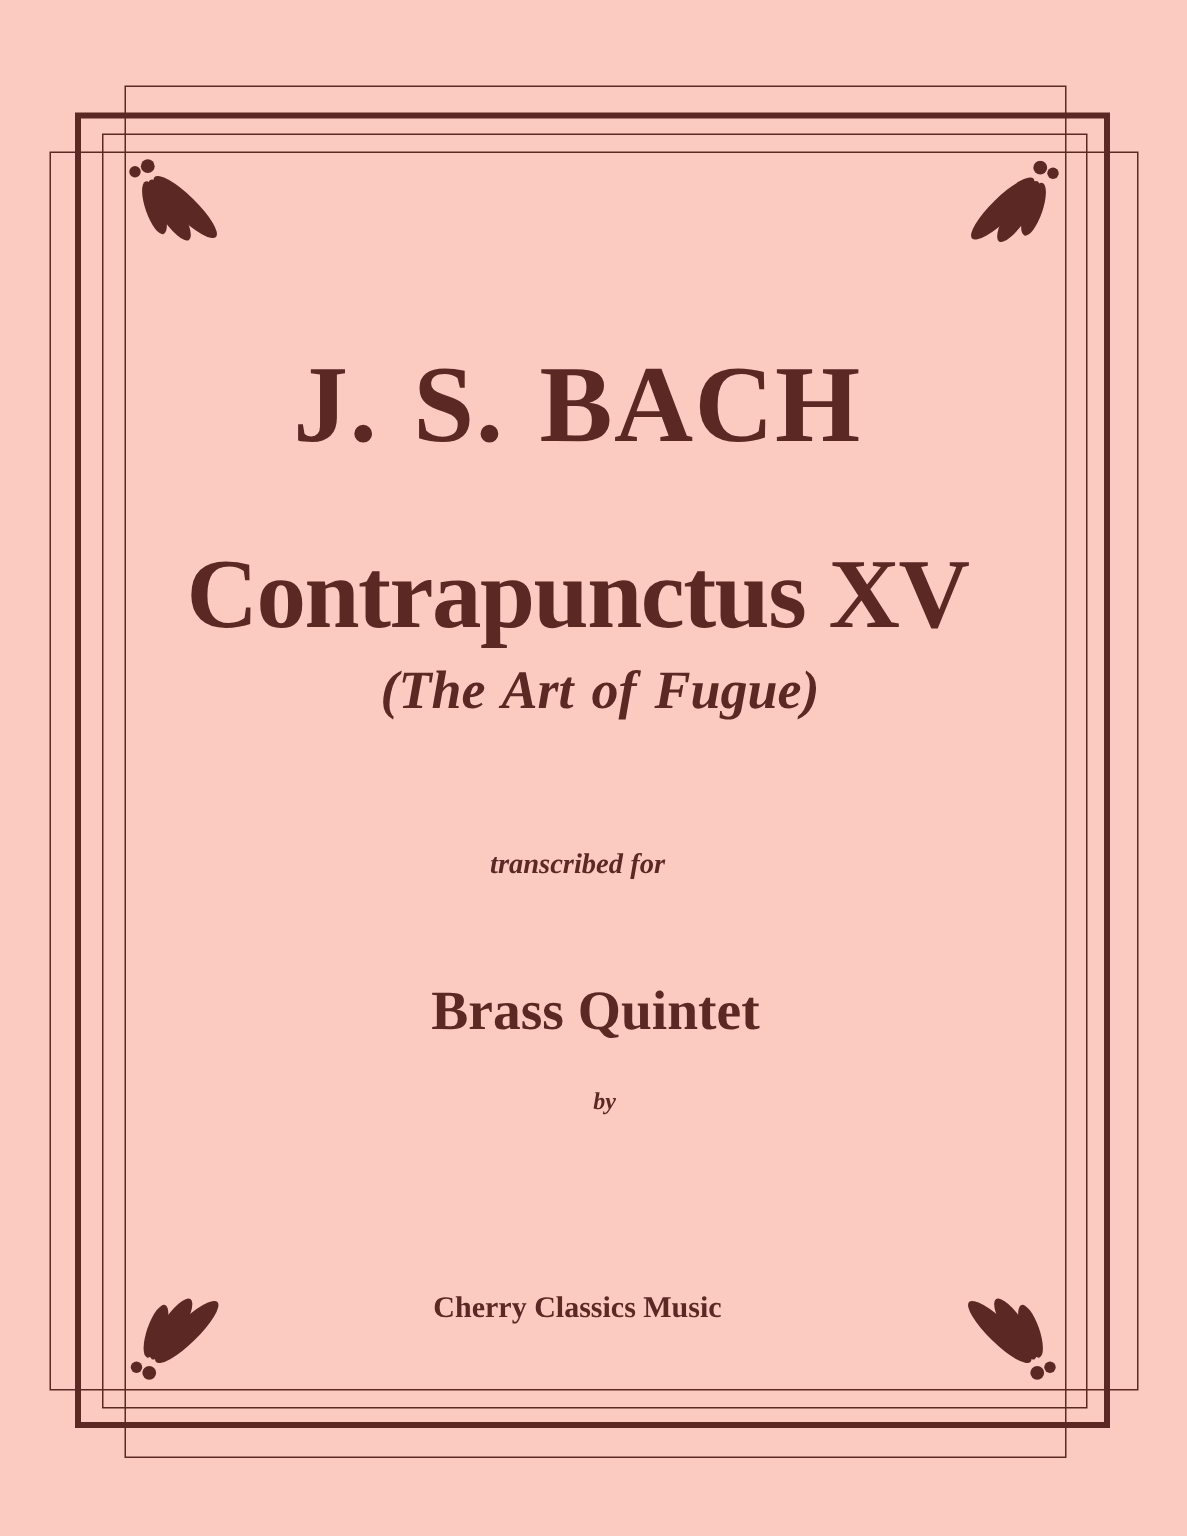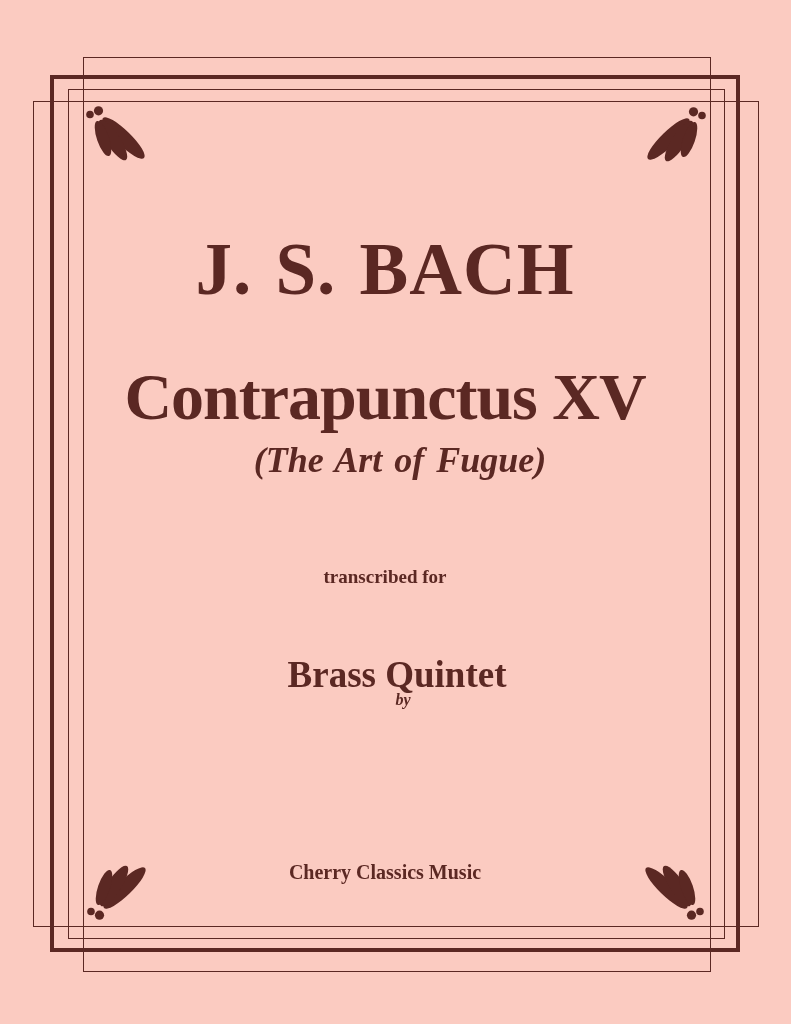--- a/index.html
+++ b/index.html
@@ -43,23 +43,23 @@
     left: 0;
     width: 100%;
     text-align: center;
     line-height: 1;
     font-weight: bold;
     white-space: nowrap;
   }
   .composer    { top: 233px; font-size: 73px; letter-spacing: 1px; word-spacing: 4px; }
   .title       { top: 348px; font-size: 66px; letter-spacing: -1px; margin-top: 16px; }
   .subtitle    { top: 442px; font-size: 36px; font-style: italic; word-spacing: 3px; padding-left: 30px; }
-  .transcribed { top: 567px; font-size: 19px; }
+  .transcribed { top: 567px; font-size: 19px; font-style: italic; }
   .ensemble    { top: 656px; font-size: 37px; margin-left: 12px; }
-  .byline      { top: 692px; font-size: 16px; font-style: italic; padding-left: 36px; }
+  .byline      { top: 727px; font-size: 16px; font-style: italic; padding-left: 36px; }
   .arranger    { top: 726px; font-size: 37px; }
   .publisher   { top: 862px; font-size: 20px; }
   .website     { top: 886px; font-size: 20px; }
 </style>
 </head>
 <body>
 
 <div class="page">
 
   <svg width="0" height="0" style="position:absolute" aria-hidden="true">

